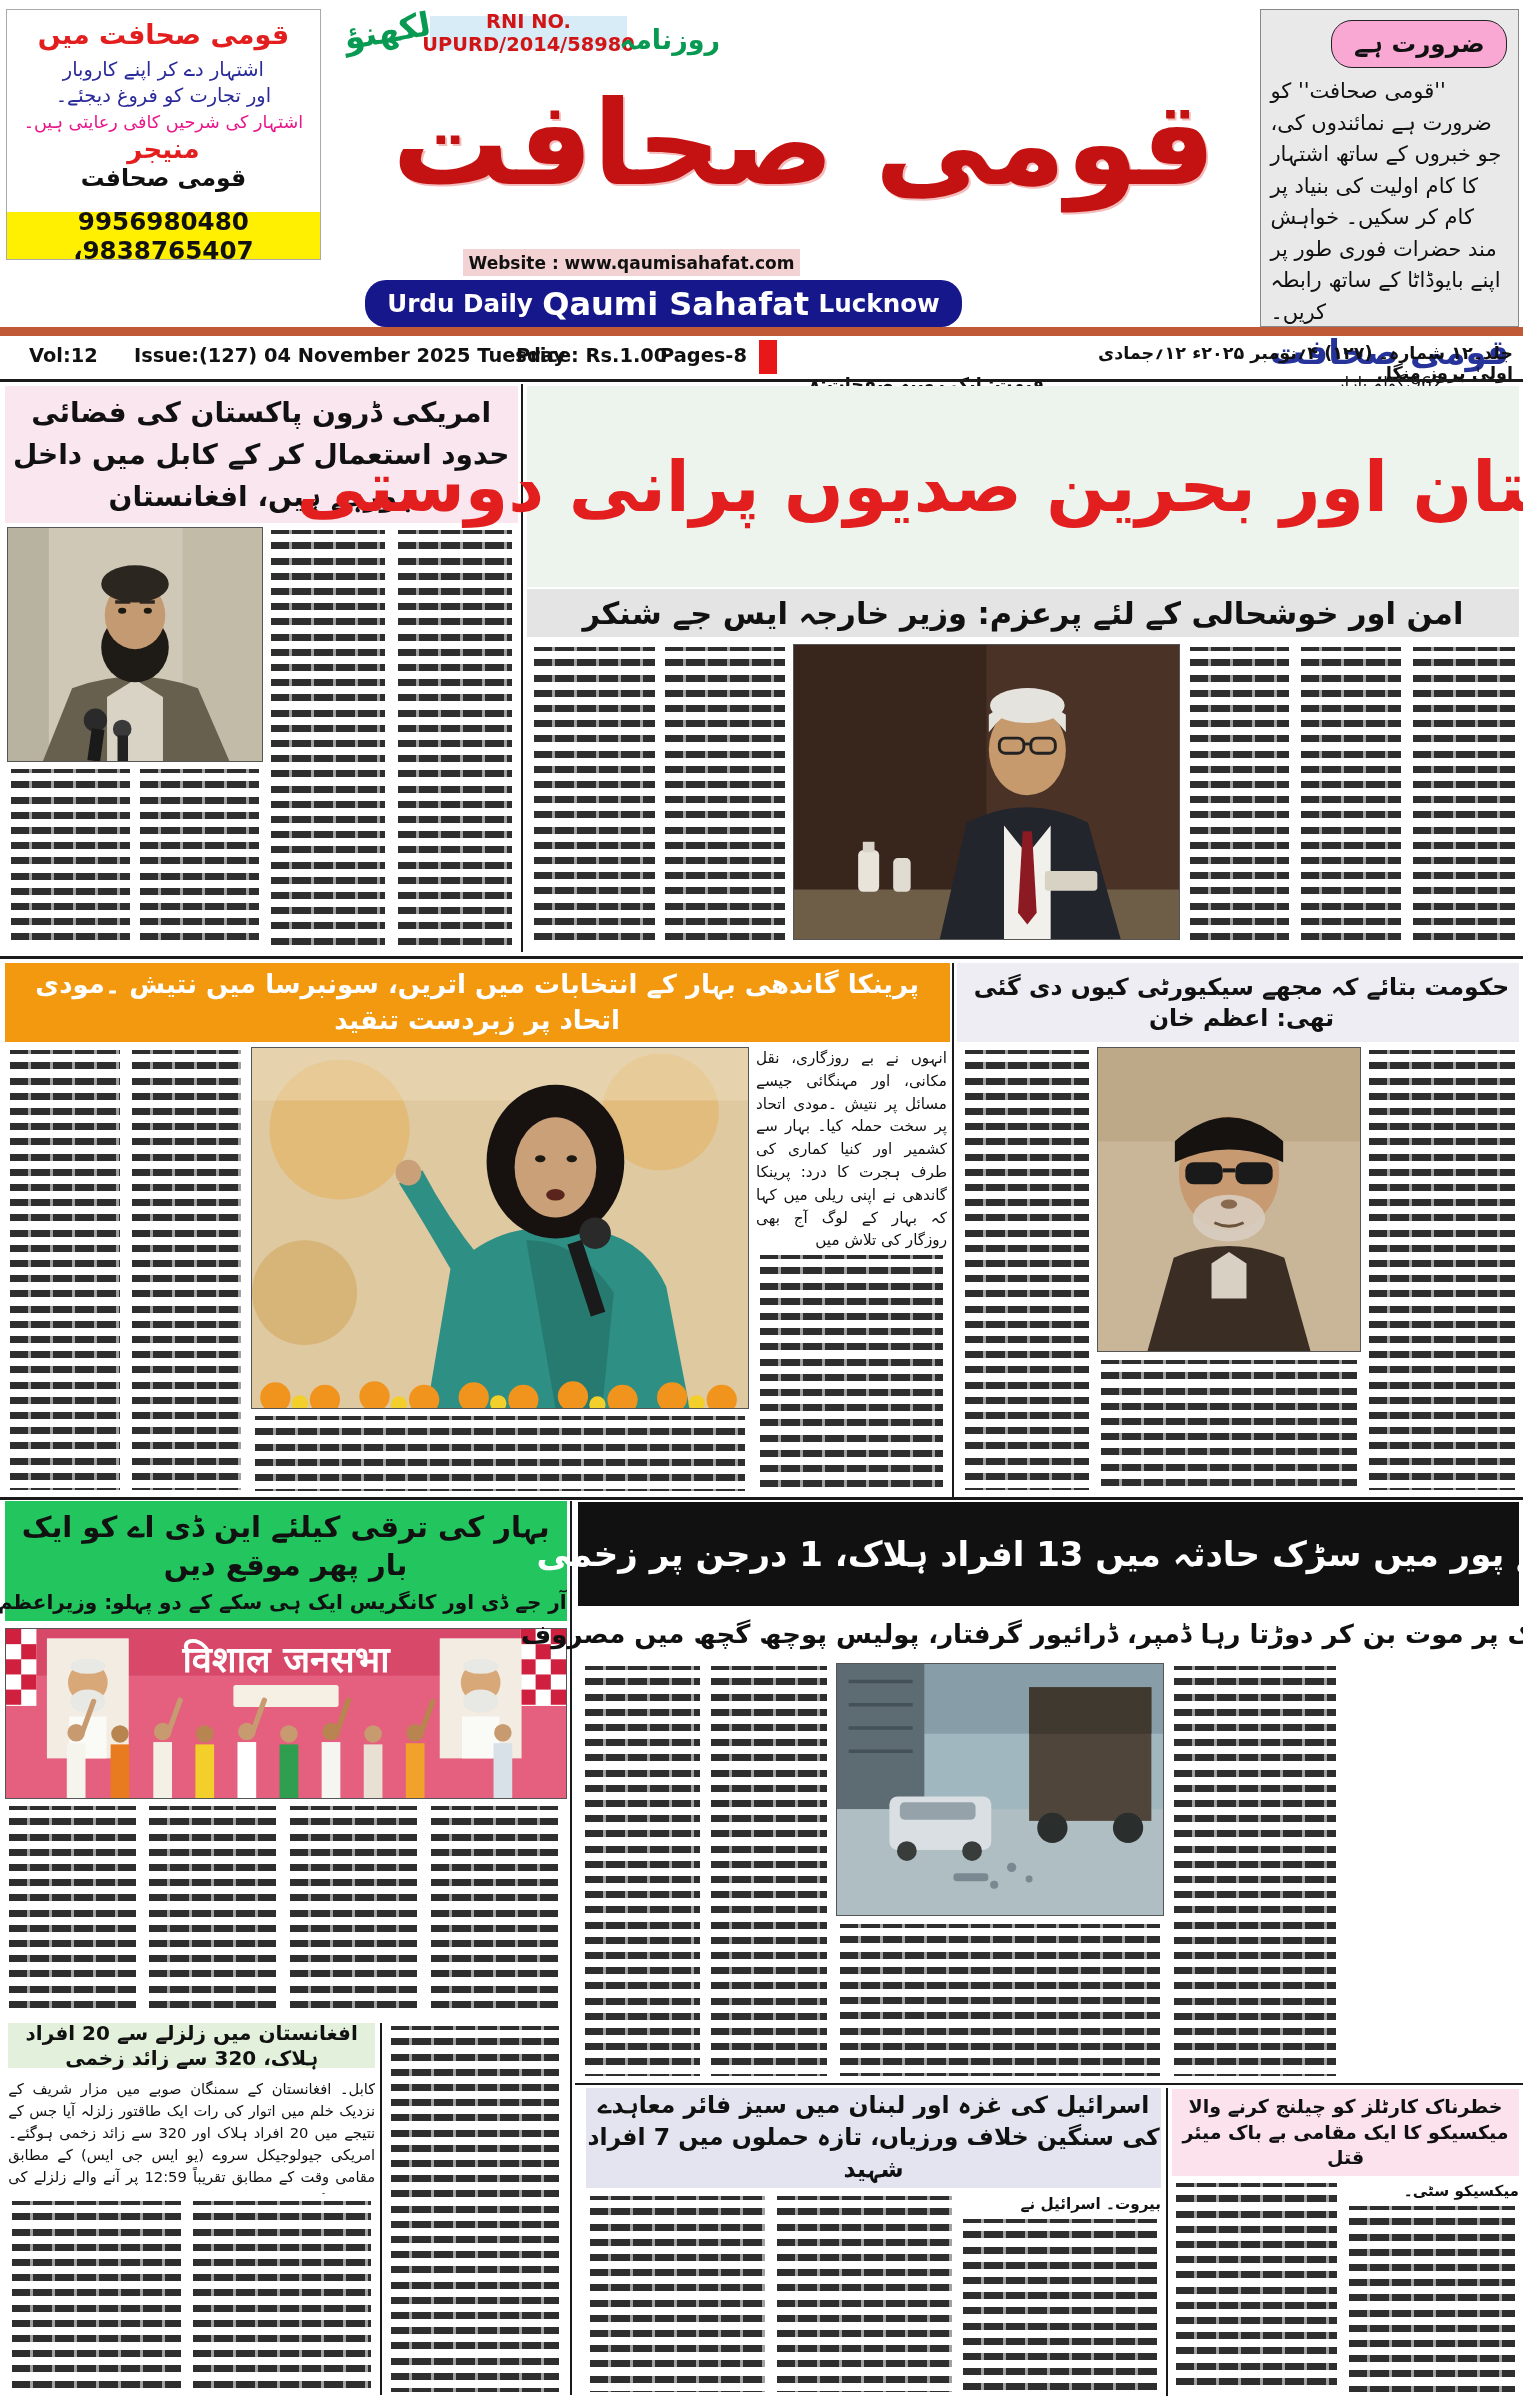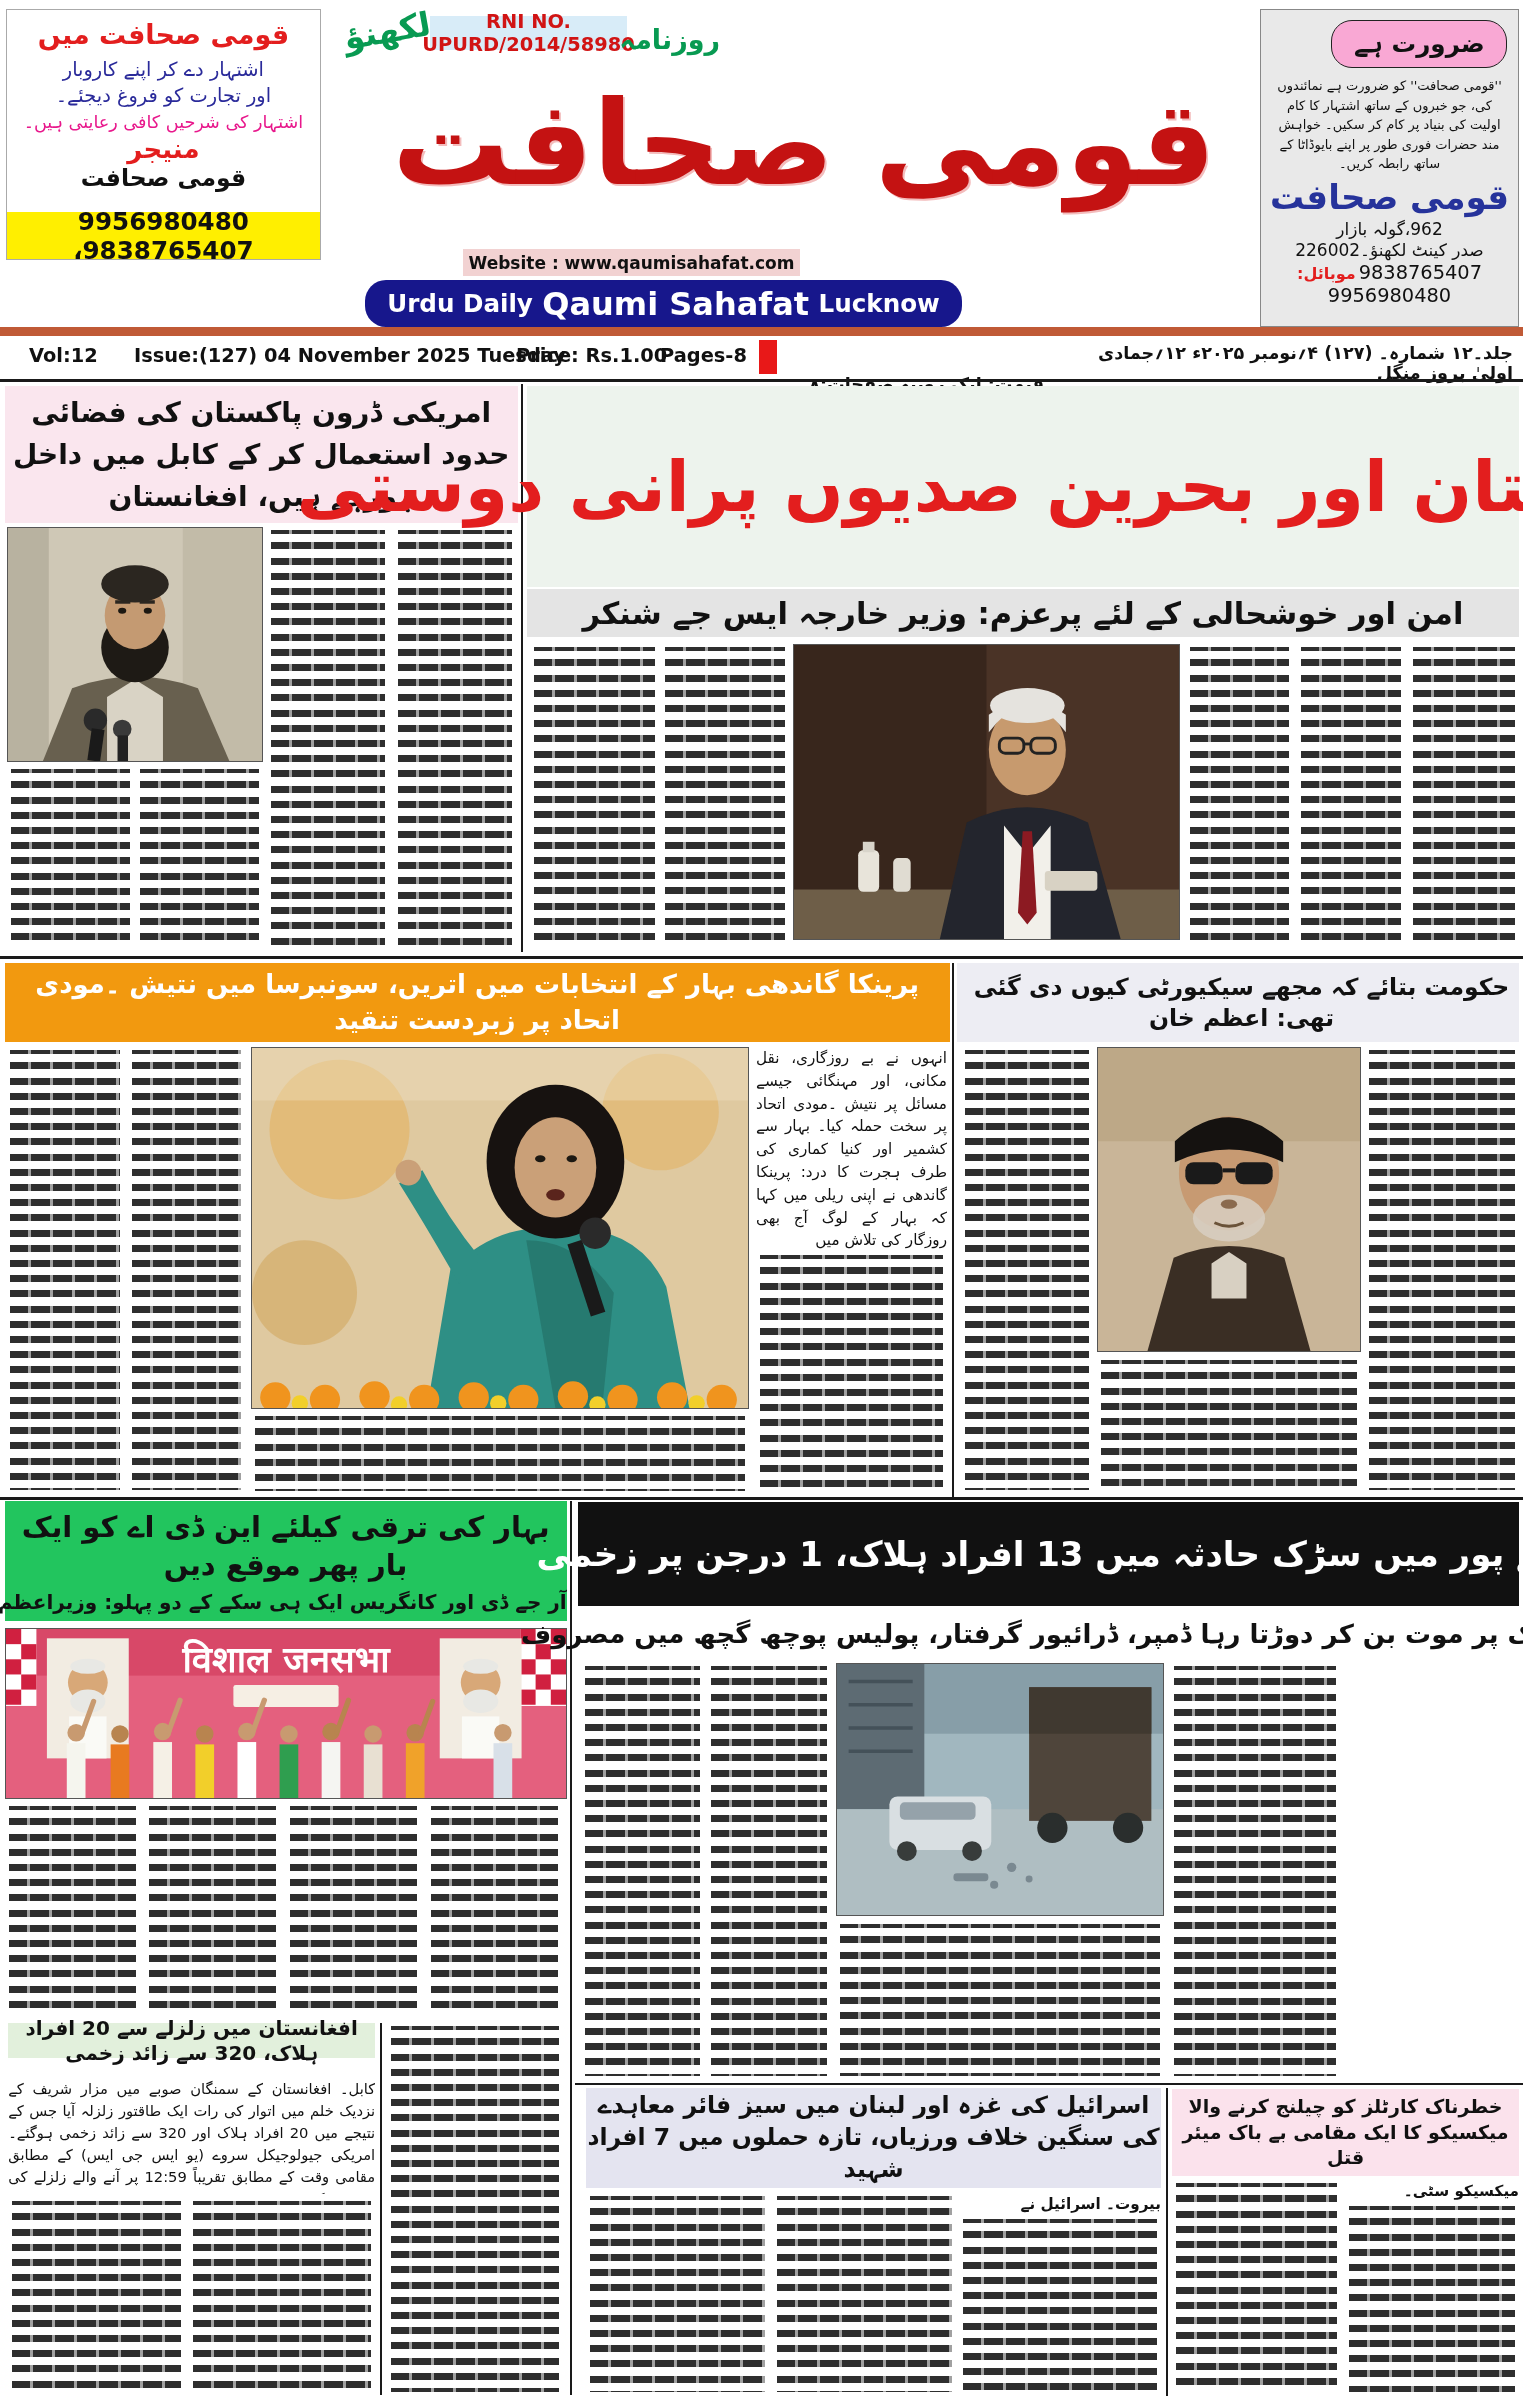--- a/index.html
+++ b/index.html
@@ -57,21 +57,21 @@
   <div class="abs ctr" style="left:365px;top:280px;width:597px;height:47px;background:#17178c;border-radius:21px;color:#fff;gap:9.4px;">
     <span style="font-size:24.6px;font-weight:bold;">Urdu Daily</span>
     <span style="font-size:32px;font-weight:bold;">Qaumi Sahafat</span>
     <span style="font-size:24.6px;font-weight:bold;">Lucknow</span>
   </div>
 
   <div class="abs" style="left:1260px;top:9.4px;width:259px;height:318px;background:#e9e9e9;border:1.2px solid #888;text-align:center;">
     <div class="abs ctr urdu" style="right:10.6px;top:9.4px;width:176px;height:48px;background:#f9a8d4;border:1.8px solid #222;border-radius:21px;">
       <span style="font-size:24.6px;font-weight:bold;">ضرورت ہے</span>
     </div>
-    <div class="urdu" style="margin:66px 9.4px 0 9.4px;font-size:13px;line-height:1.5;text-align:center;">''قومی صحافت'' کو ضرورت ہے نمائندوں کی، جو خبروں کے ساتھ اشتہار کا کام اولیت کی بنیاد پر کام کر سکیں۔ خواہش مند حضرات فوری طور پر اپنے بایوڈاٹا کے ساتھ رابطہ کریں۔</div>
+    <div class="urdu" style="margin:66px 9.4px 0 9.4px;font-size:21px;line-height:1.5;text-align:left;">''قومی صحافت'' کو ضرورت ہے نمائندوں کی، جو خبروں کے ساتھ اشتہار کا کام اولیت کی بنیاد پر کام کر سکیں۔ خواہش مند حضرات فوری طور پر اپنے بایوڈاٹا کے ساتھ رابطہ کریں۔</div>
     <div class="urdu" style="color:#26339b;font-size:34px;font-weight:bold;margin-top:3.5px;">قومی صحافت</div>
     <div class="urdu" style="font-size:17px;margin-top:1.2px;">962،گولہ بازار</div>
     <div class="urdu" style="font-size:17px;margin-top:1.2px;">صدر کینٹ لکھنؤ۔226002</div>
     <div style="margin-top:1.2px;">
       <span class="urdu" style="color:#e31e1e;font-size:16px;font-weight:bold;">موبائل:</span>
       <span style="font-size:19.4px;">9838765407</span>
     </div>
     <div style="font-size:19.4px;">9956980480</div>
   </div>
 
@@ -314,21 +314,21 @@
             <circle cx="0" cy="178" r="15" fill="#c89a70"></circle>
           </g>
       </g>
     </svg>
   </div>
   <div class="abs greek" style="left:427px;top:1803px;width:135px;height:216px;"></div>
   <div class="abs greek" style="left:286px;top:1803px;width:135px;height:216px;"></div>
   <div class="abs greek" style="left:145px;top:1803px;width:135px;height:216px;"></div>
   <div class="abs greek" style="left:4.7px;top:1803px;width:135px;height:216px;"></div>
 
-  <div class="abs ctr" style="left:8.2px;top:2023px;width:367px;height:35px;background:#e2f0dc;">
+  <div class="abs ctr" style="left:8.2px;top:2023px;width:367px;height:45px;background:#e2f0dc;">
     <span class="urdu" style="font-size:20px;font-weight:bold;line-height:1.25;">افغانستان میں زلزلے سے 20 افراد ہلاک، 320 سے زائد زخمی</span>
   </div>
   <div class="abs urdu lead" style="left:8.2px;top:2078px;width:367px;height:116px;">کابل۔ افغانستان کے سمنگان صوبے میں مزار شریف کے نزدیک خلم میں اتوار کی رات ایک طاقتور زلزلہ آیا جس کے نتیجے میں 20 افراد ہلاک اور 320 سے زائد زخمی ہوگئے۔ امریکی جیولوجیکل سروے (یو ایس جی ایس) کے مطابق مقامی وقت کے مطابق تقریباً 12:59 پر آنے والے زلزلے کی شدت ریکٹر</div>
   <div class="abs greek" style="left:189px;top:2198px;width:186px;height:198px;"></div>
   <div class="abs greek" style="left:8.2px;top:2198px;width:177px;height:198px;"></div>
   <div class="abs vline" style="left:380px;top:2023px;height:372px;"></div>
   <div class="abs greek" style="left:387px;top:2023px;width:176px;height:372px;"></div>
   <div class="abs vline" style="left:570px;top:1501px;height:894px;"></div>
 
   <div class="abs ctr" style="left:578px;top:1502px;width:941px;height:104px;background:#111;">

